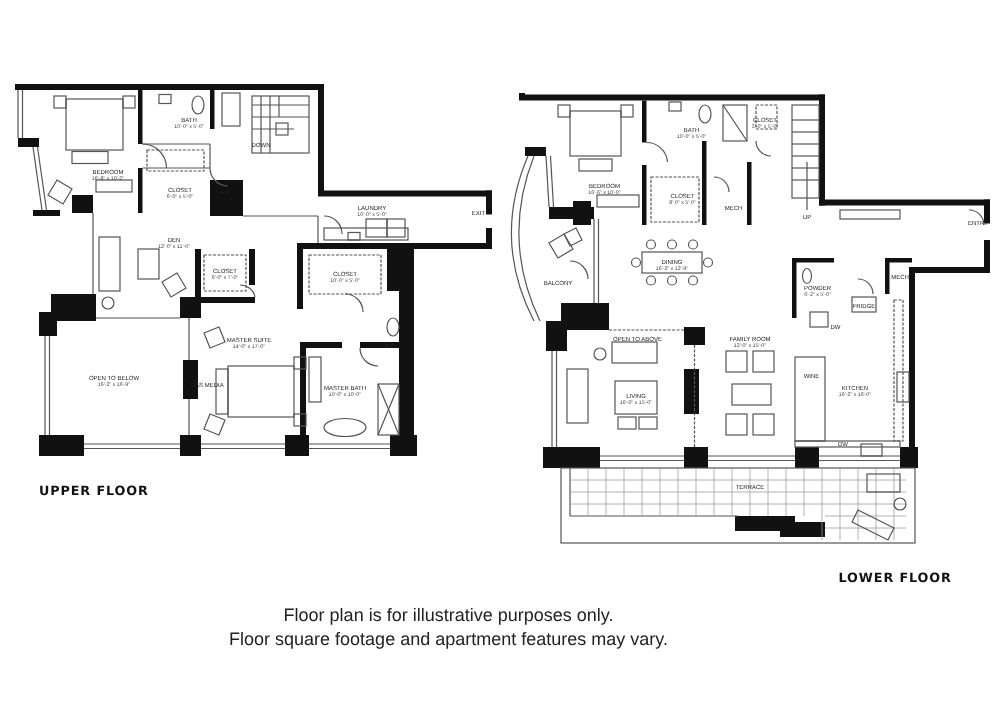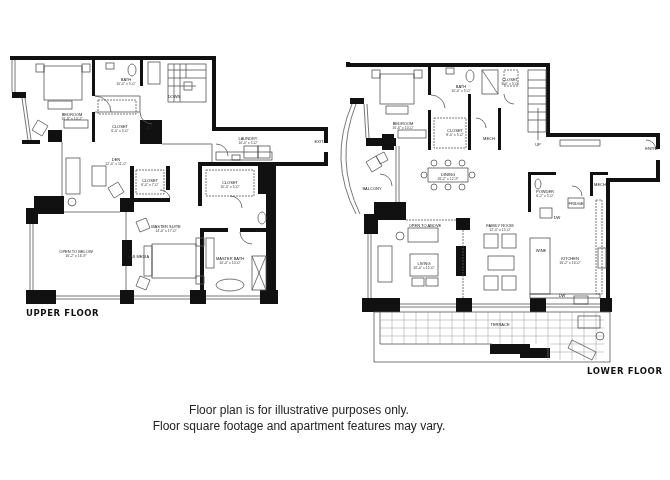--- a/index.html
+++ b/index.html
@@ -1,20 +1,20 @@
 <!DOCTYPE html>
 <html><head>
 <meta charset="utf-8">
 <style>
   html,body{margin:0;padding:0;background:#ffffff;}
   body{width:670px;height:480px;position:relative;overflow:hidden;font-family:"Liberation Sans",sans-serif;}
   #plan{position:absolute;left:0;top:0;width:670px;height:480px;}
   .lbl{position:absolute;font-family:"Liberation Sans",sans-serif;font-size:4px;color:#222;text-align:center;line-height:5px;white-space:nowrap;transform:translateX(-50%);}
   .lbl .dim{display:block;font-size:3.5px;color:#444;}
-  .floor-title{position:absolute;font-family:"DejaVu Sans",sans-serif;font-weight:bold;font-size:8.5px;letter-spacing:0.6px;color:#111;}
+  .floor-title{position:absolute;font-family:"DejaVu Sans",sans-serif;font-weight:bold;font-size:8.5px;letter-spacing:0.6px;color:#111;margin-top:15px;}
   .disclaimer{position:absolute;left:0;width:598px;text-align:center;font-family:"Liberation Sans",sans-serif;font-size:12px;color:#222;line-height:16px;}
 </style>
 </head>
 <body>
 
 <svg id="plan" viewBox="0 0 670 480" xmlns="http://www.w3.org/2000/svg">
   <g fill="none" stroke="#555" stroke-width="0.8">
 
     <g>
 
@@ -316,16 +316,16 @@
   <div class="lbl" style="left:425px;top:223px;"><span>OPEN TO ABOVE</span></div>
   <div class="lbl" style="left:500px;top:223px;"><span>FAMILY ROOM</span><span class="dim">12'-0" x 15'-0"</span></div>
   <div class="lbl" style="left:424px;top:261px;"><span>LIVING</span><span class="dim">16'-0" x 15'-0"</span></div>
   <div class="lbl" style="left:541px;top:248px;"><span>WINE</span></div>
   <div class="lbl" style="left:570px;top:256px;"><span>KITCHEN</span><span class="dim">16'-2" x 16'-0"</span></div>
   <div class="lbl" style="left:562px;top:293px;"><span>DW</span></div>
   <div class="lbl" style="left:500px;top:322px;"><span>TERRACE</span></div>
 </div>
 
 <div class="floor-title" style="left:26px;top:308px;">UPPER FLOOR</div>
-<div class="floor-title" style="left:587px;top:366px;">LOWER FLOOR</div>
+<div class="floor-title" style="left:559px;top:366px;">LOWER FLOOR</div>
 
 <div class="disclaimer" style="top:402px;">Floor plan is for illustrative purposes only.</div>
 <div class="disclaimer" style="top:418px;">Floor square footage and apartment features may vary.</div>
 
 </body></html>

